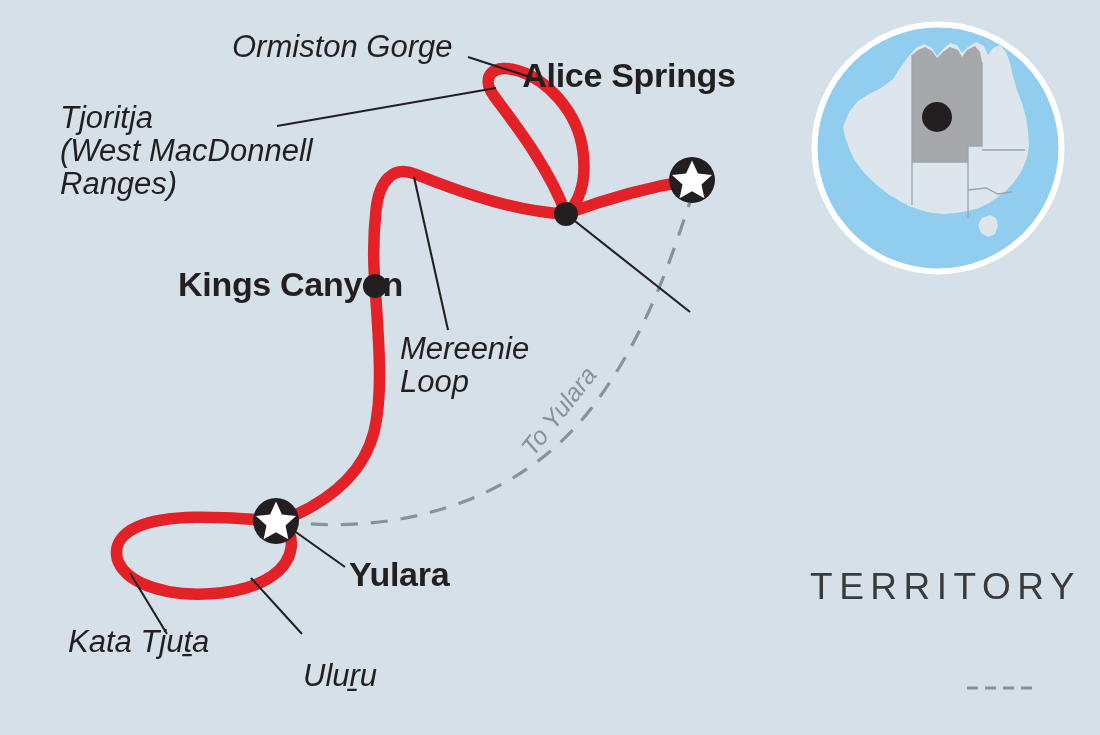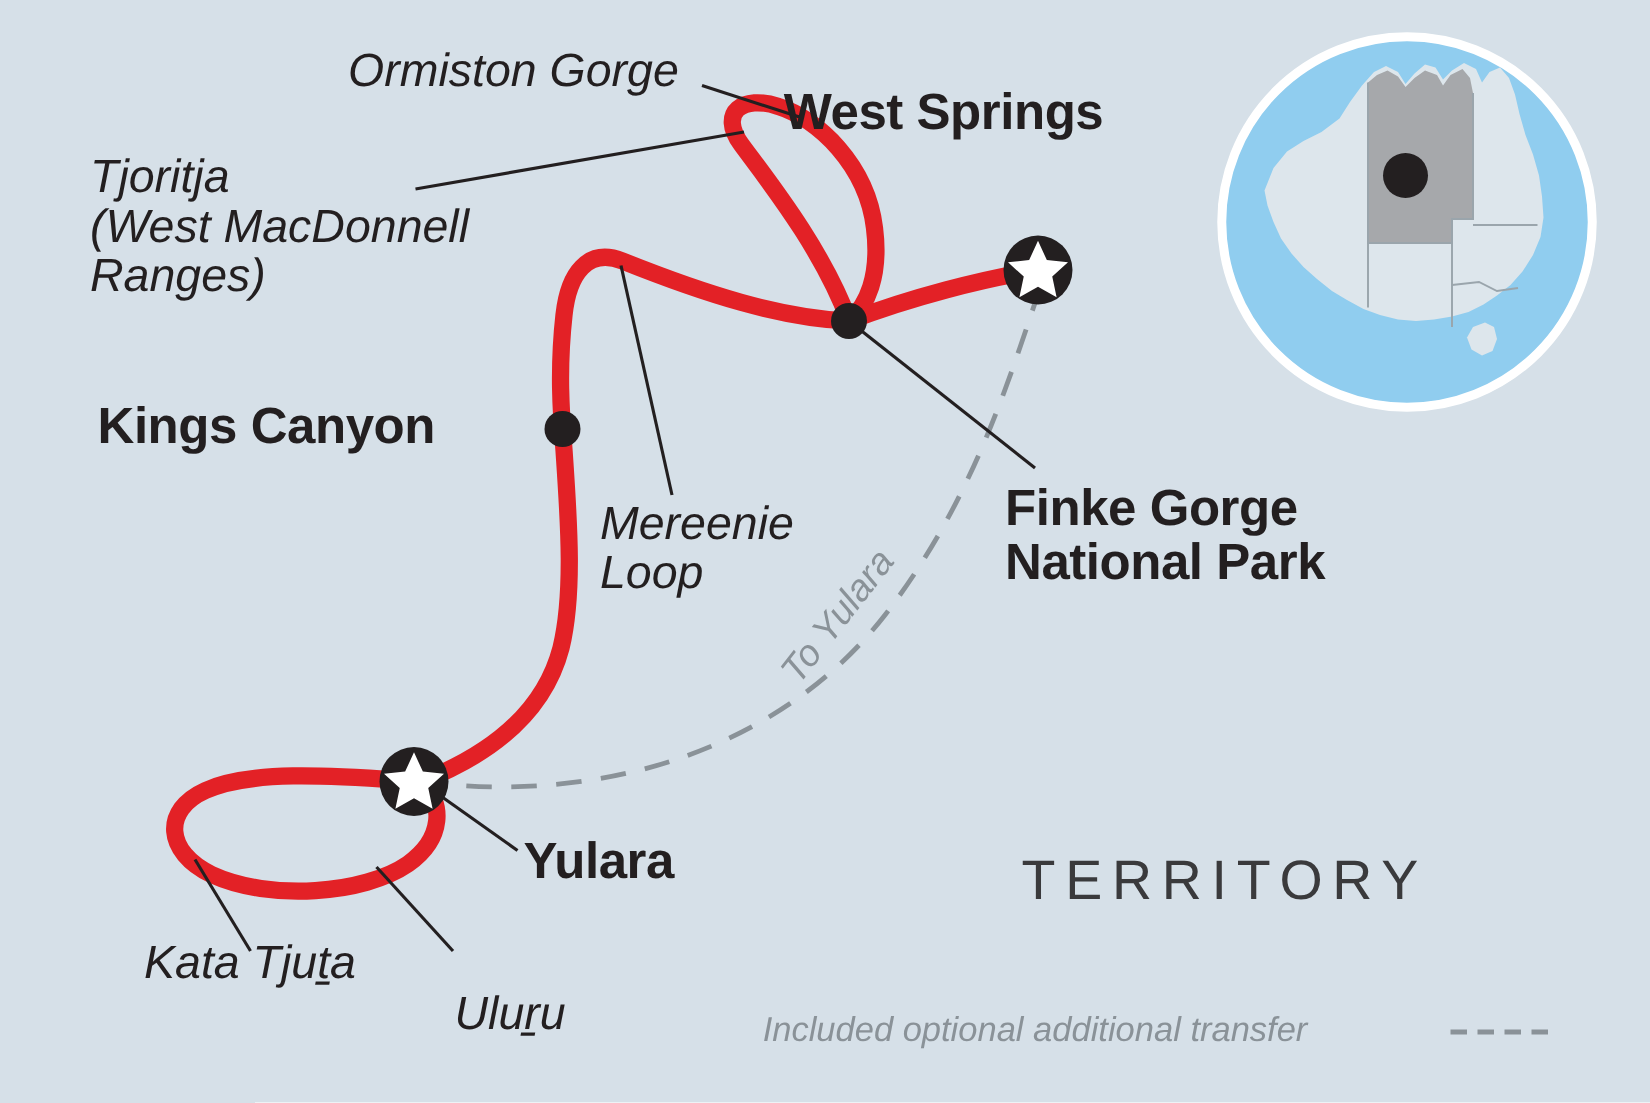--- a/index.html
+++ b/index.html
@@ -58,21 +58,21 @@
     font-size: 23px;
     color: #8a9298;
   }
   .lbl-toyulara {
     font-family: "Liberation Sans Narrow", "Liberation Sans", sans-serif;
     font-style: italic;
     font-size: 25px;
     color: #8a9298;
   }
   .ctr { }
-  .rt  { text-align: center; }
+  .rt  { text-align: right; margin-left: 48px; }
 </style>
 </head>
 <body>
 
 <div id="map-root">
 
   <svg id="map-svg" viewBox="0 0 1100 735">
 
     <g>
       <circle cx="938" cy="148" r="126" fill="#ffffff"></circle>
@@ -165,38 +165,35 @@
     <path fill="none" stroke="#8a9298" stroke-width="3.2" stroke-dasharray="11 7" d="M 967,688 L 1035,688"></path>
   </svg>
 
   <div class="map-label lbl-italic" style="left:232px; top:31px;">Ormiston Gorge</div>
 
   <div class="map-label lbl-italic ctr" style="left:60px; top:102px; width:290px;">Tjoritja
 (West MacDonnell
 Ranges)</div>
 
   <div class="map-label lbl-bold" style="left:629px; top:57px; text-align:center; width:0;">
-    <div style="position:absolute; left:-120px; top:0; width:240px;">West Springs</div>
+    <div style="position:absolute; left:-120px; top:0; width:240px;">Alice Springs</div>
   </div>
 
   <div class="map-label lbl-bold rt" style="left:0px; top:266px; width:355px;">Kings Canyon</div>
 
   <div class="map-label lbl-italic ctr" style="left:400px; top:333px; width:190px;">Mereenie
 Loop</div>
 
-  <div class="map-label lbl-bold ctr" style="left:670px; top:321px; width:270px;">Finke Gorge
-National Park</div>
 
   <div class="map-label lbl-bold" style="left:349px; top:556px;">Yulara</div>
 
   <div class="map-label lbl-italic" style="left:303px; top:626px;margin-top:34px;">Uluṟu</div>
 
-  <div class="map-label lbl-italic" style="left:68px; top:626px;margin-left:28px;">Kata Tjuṯa</div>
+  <div class="map-label lbl-italic" style="left:68px; top:626px;">Kata Tjuṯa</div>
 
   <div class="map-label lbl-toyulara" style="left:516px; top:444px; transform:rotate(-52deg); transform-origin:left top;">To Yulara</div>
 
   <div class="map-label lbl-region rt" style="left:600px; top:467px; width:433px;">
     <div>TERRITORY</div>
   </div>
 
-  <div class="map-label lbl-legend rt" style="left:430px; top:674px; width:520px;">Included optional additional transfer</div>
 
 </div>
 
 </body></html>

